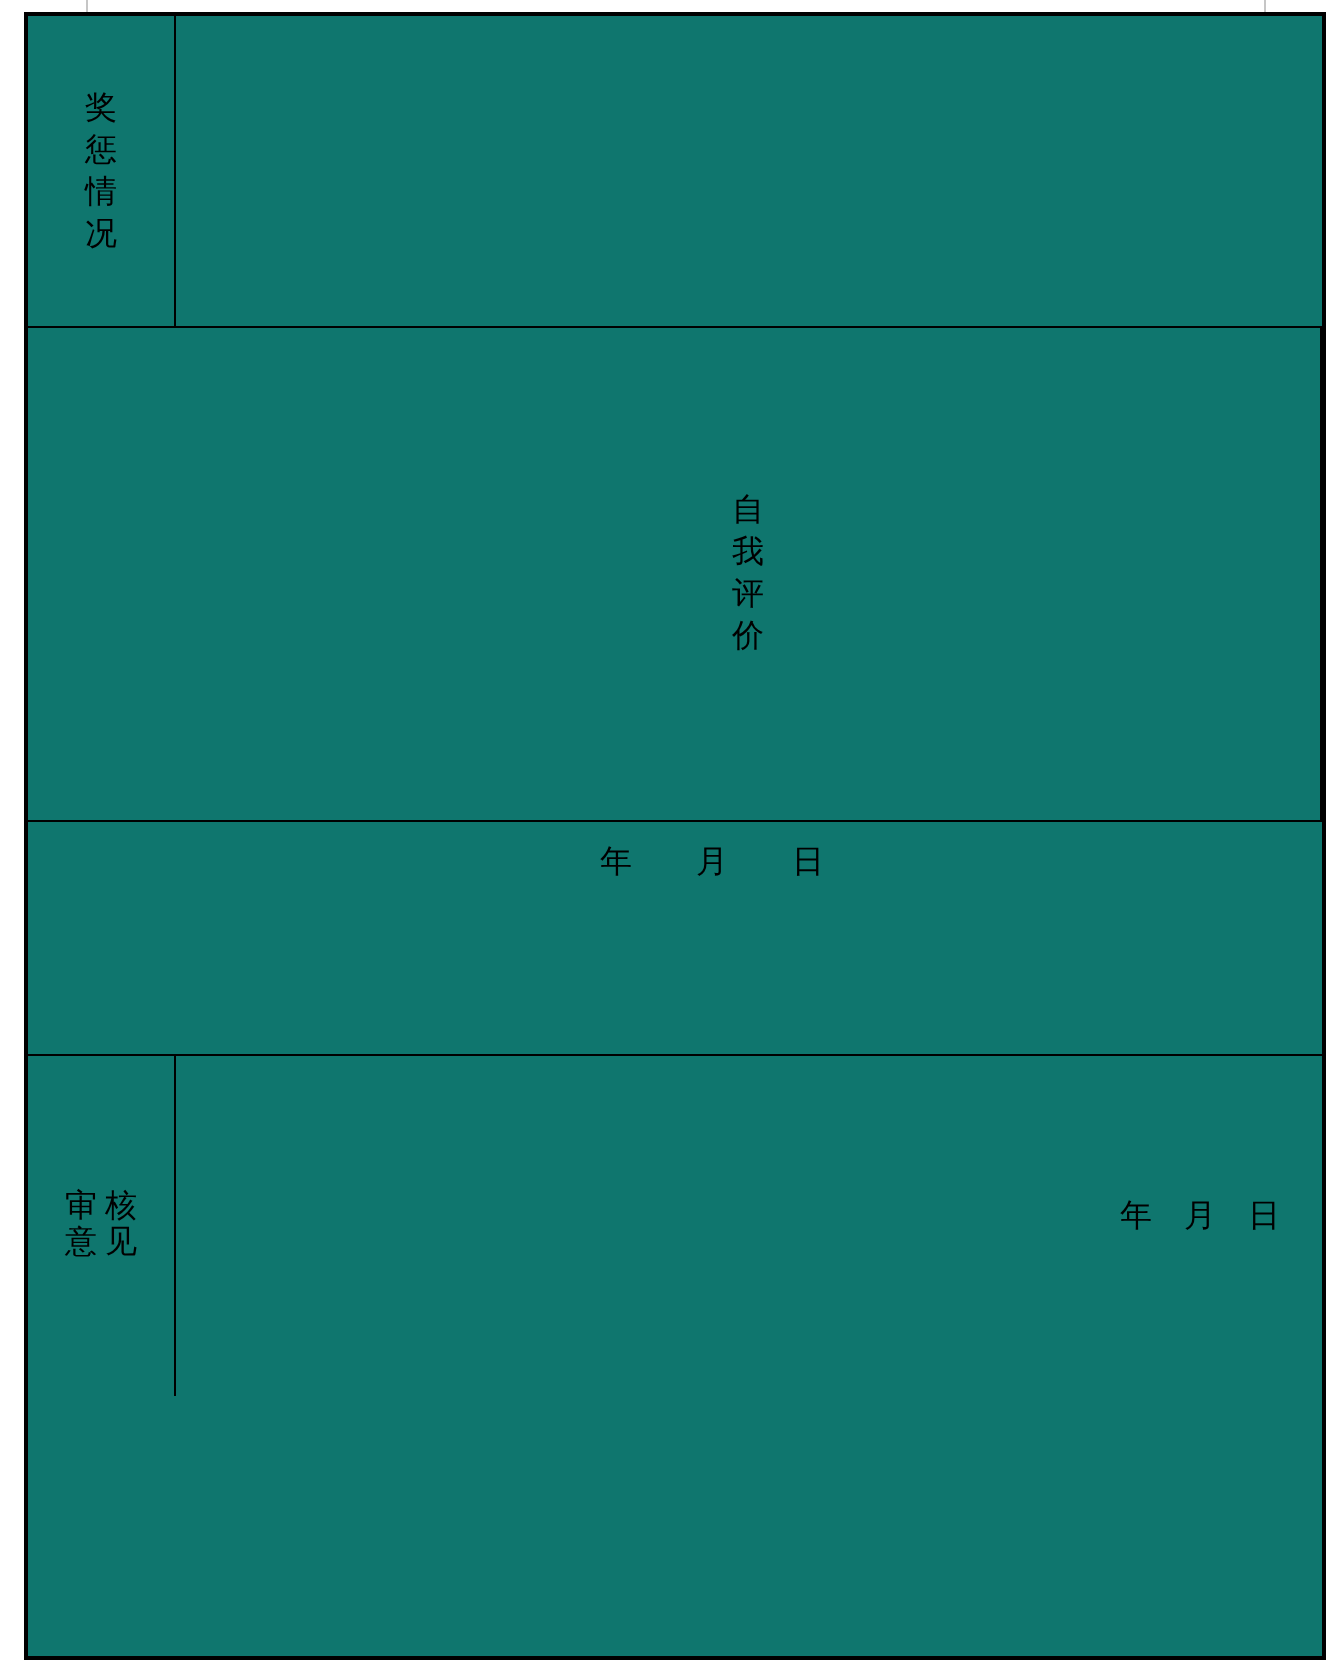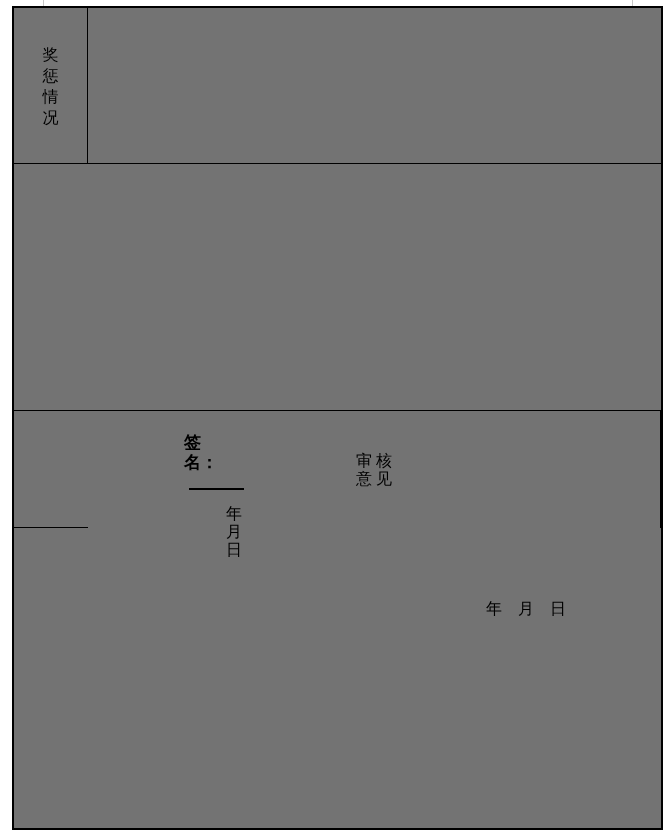--- a/index.html
+++ b/index.html
@@ -30,21 +30,21 @@
     position: absolute;
     left: 12px;
     top: 6px;
     width: 651px;
     height: 824px;
     box-sizing: border-box;
     border: 2px solid #000000;
     display: grid;
     grid-template-columns: 74px 1fr;
     grid-template-rows: 156px 247px 117px 170px auto;
-    background: #737373;
+    background: #0f766e;
   }
   .cell {
     box-sizing: border-box;
     position: relative;
   }
   .label-cell {
     border-right: 1px solid #000000;
     display: flex;
     align-items: center;
     justify-content: center;
@@ -118,24 +118,26 @@
 
   <div class="form-table">
 
     <div class="cell label-cell row-border">
       <span class="vlabel">奖惩情况</span>
     </div>
     <div class="cell row-border"></div>
 
     <div class="cell row-border"></div>
 
+    <div class="cell label-cell row-border">
+      <span class="vlabel">自我评价</span>
+    </div>
     <div class="cell row-border"></div>
 
     <div class="cell row-border">
-      <div class="sign-line"><span>签名：</span><span class="sign-underline"></span></div>
       <div class="sign-date">年　月　日</div>
     </div>
 
     <div class="cell label-cell hlabel">
       <span>审 核</span>
       <span>意 见</span>
     </div>
     <div class="cell">
       <div class="review-date">年　月　日</div>
     </div>

